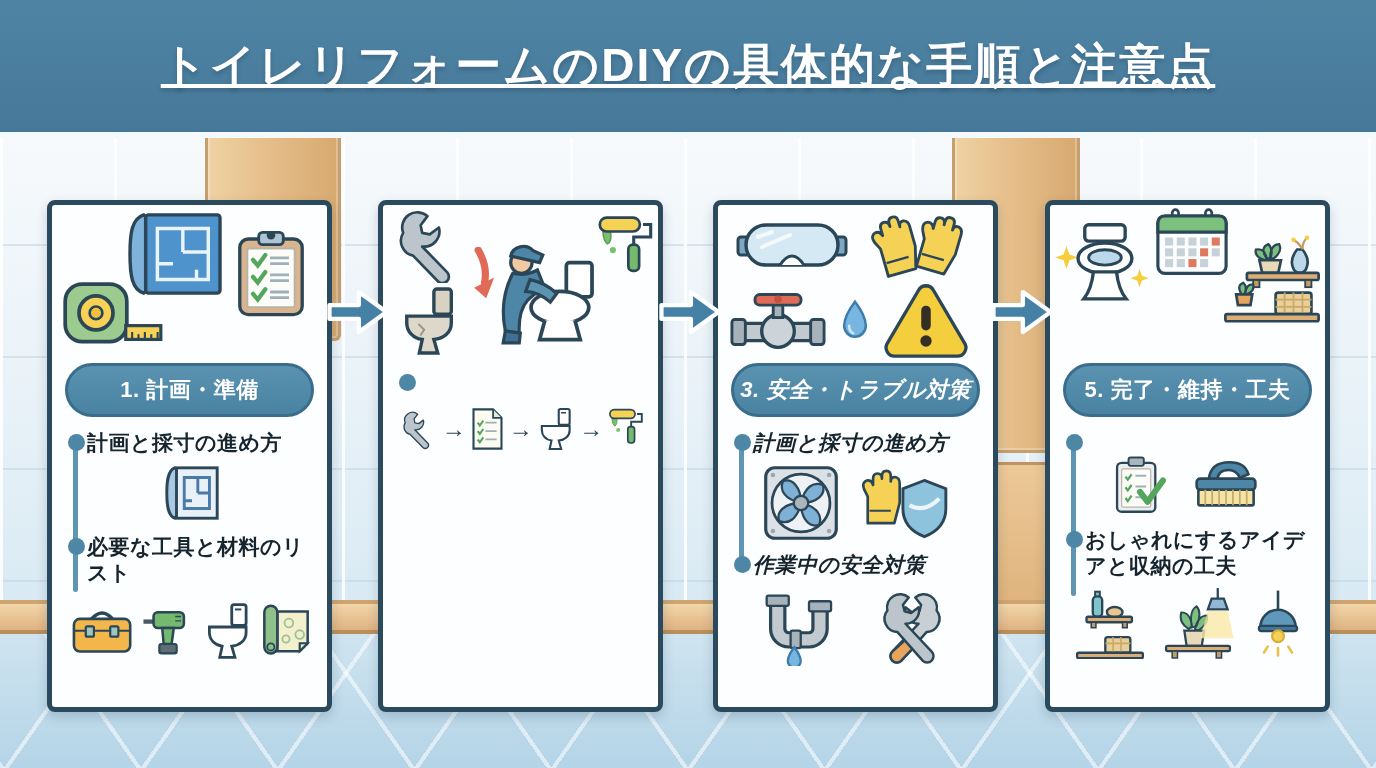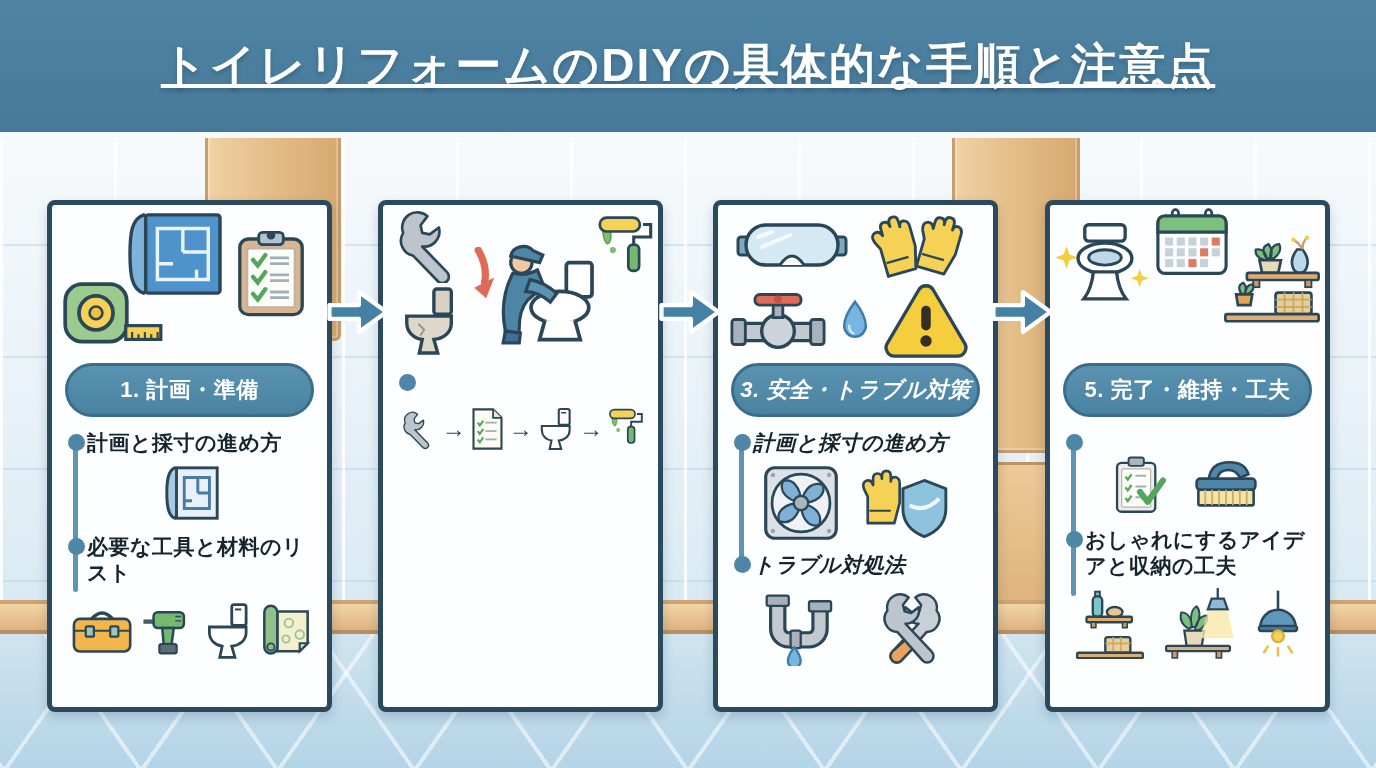--- a/index.html
+++ b/index.html
@@ -479,21 +479,21 @@
     <div class="irow" style="margin-top:8px;gap:18px">
       <svg class="ic" width="76" height="76">
           <use href="#s-fan"></use>
         </svg>
       <svg class="ic" width="96" height="78">
           <use href="#s-gloveshield"></use>
         </svg>
     </div>
     <div class="bullet" style="margin-top:10px">
       <span class="dot"></span>
-      <span class="btext">トラブル対処法</span>
+      <span class="btext">作業中の安全対策</span>
     </div>
     <div class="irow" style="margin-top:8px;gap:16px">
       <svg class="ic" width="92" height="78">
           <use href="#s-pipe"></use>
         </svg>
       <svg class="ic" width="82" height="82">
           <use href="#s-crossed"></use>
         </svg>
     </div>
   </div>

